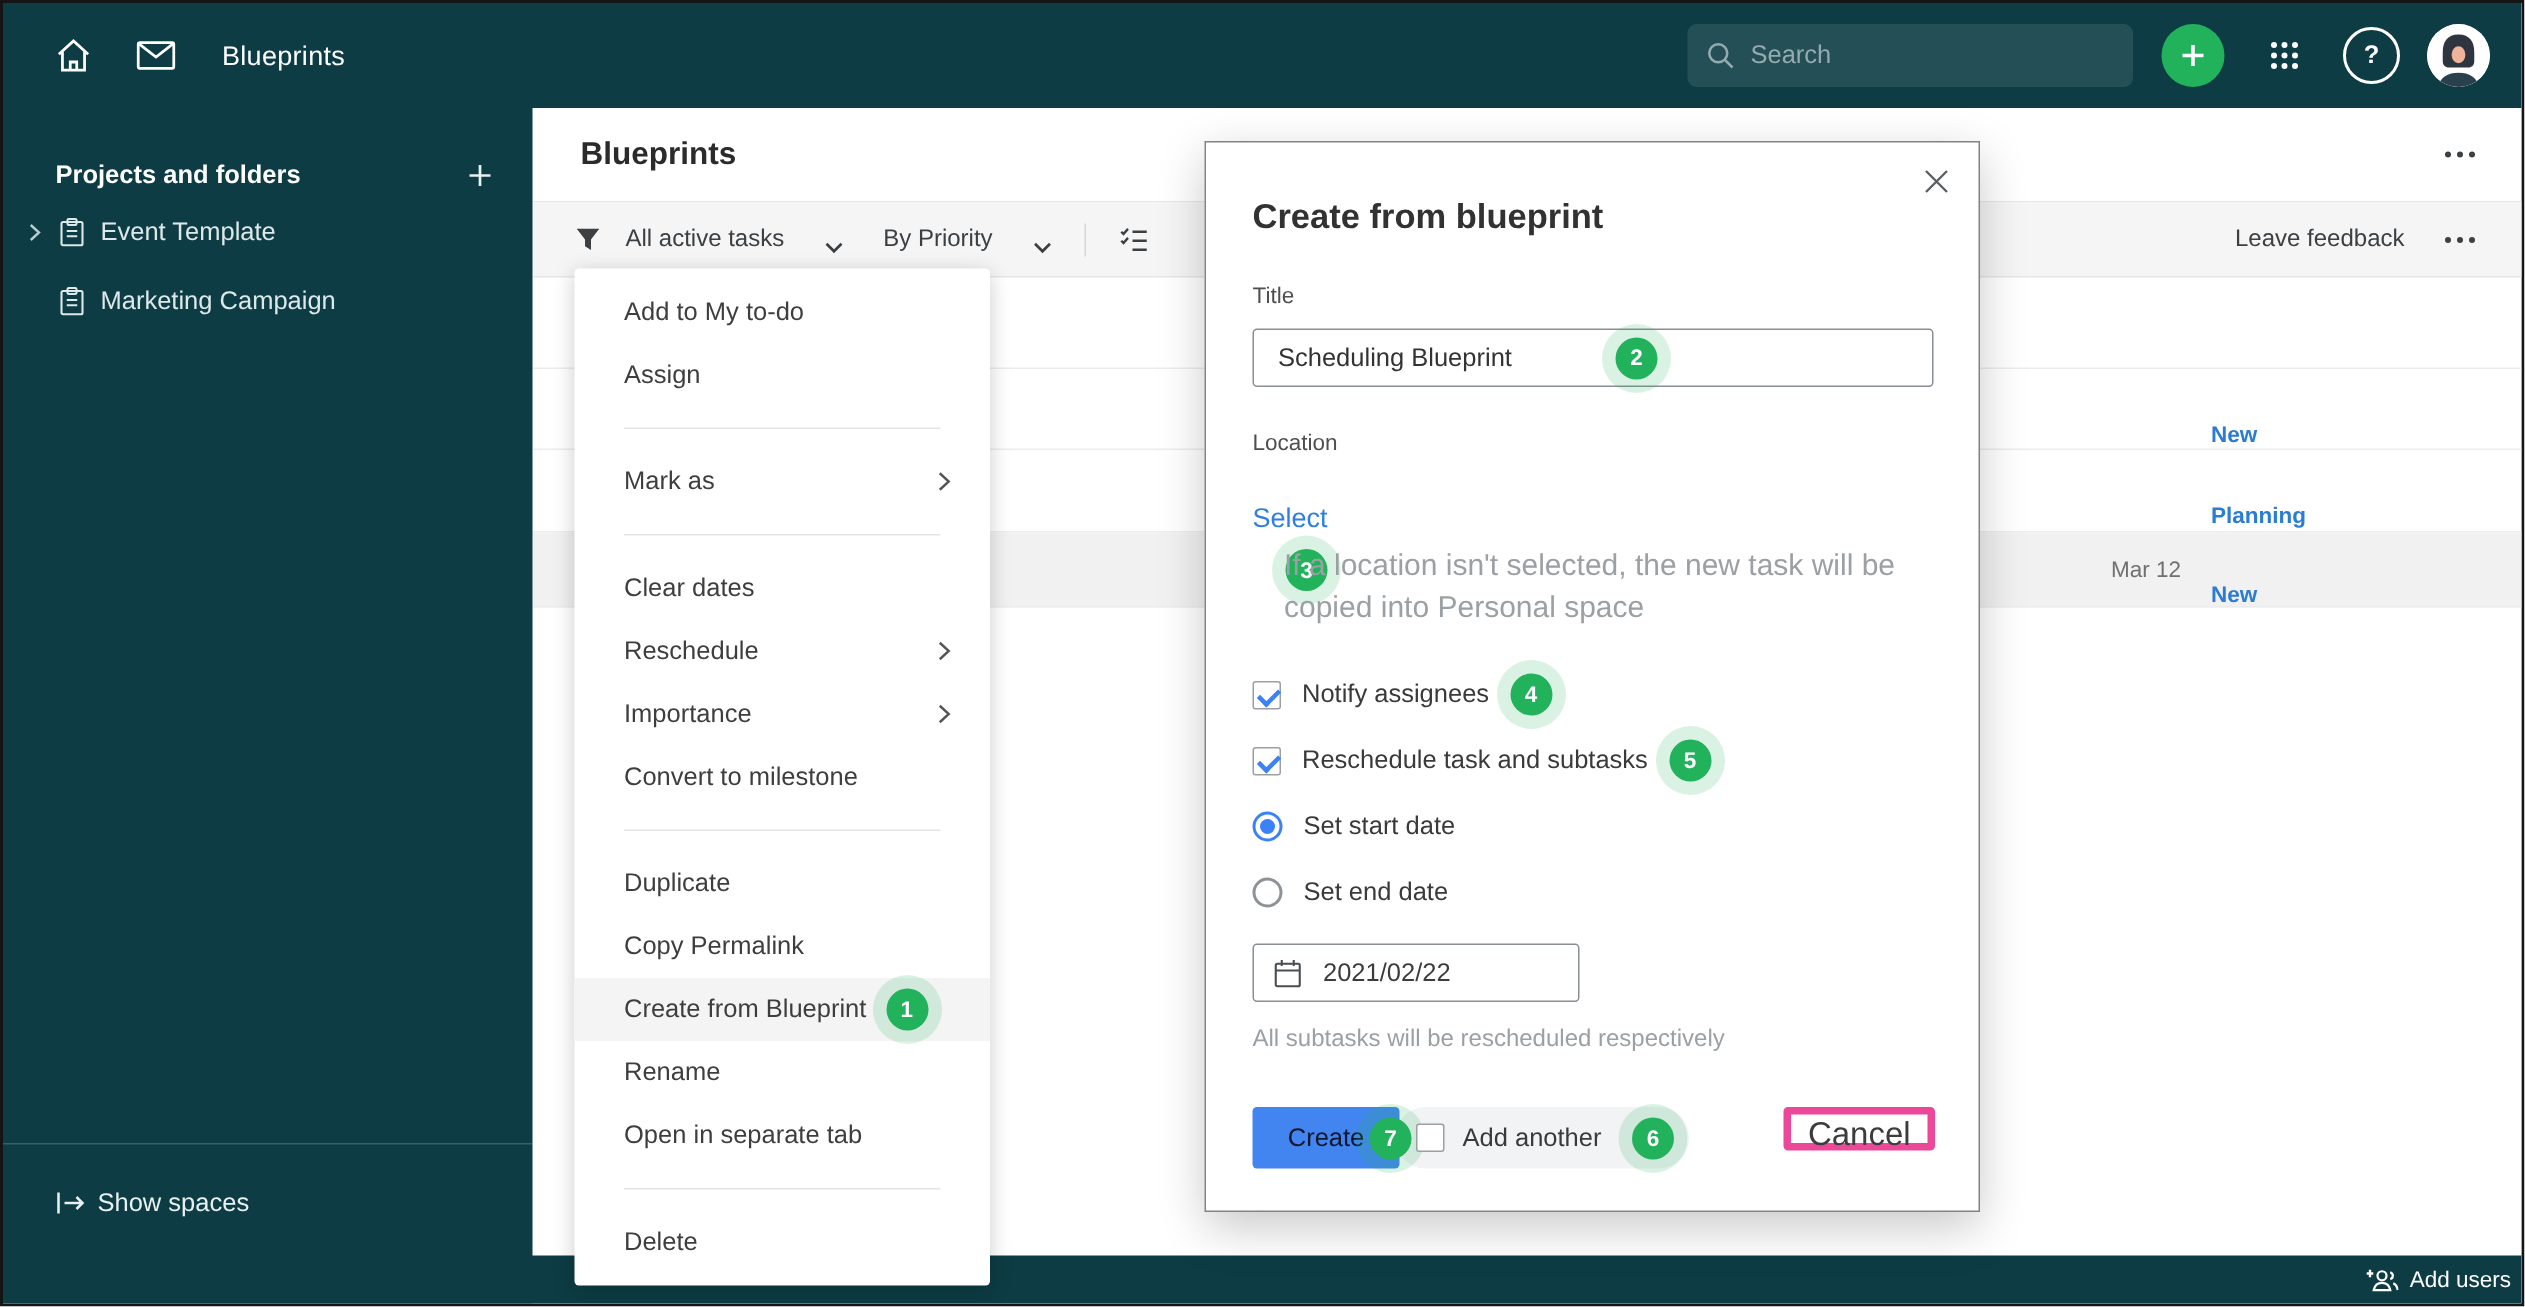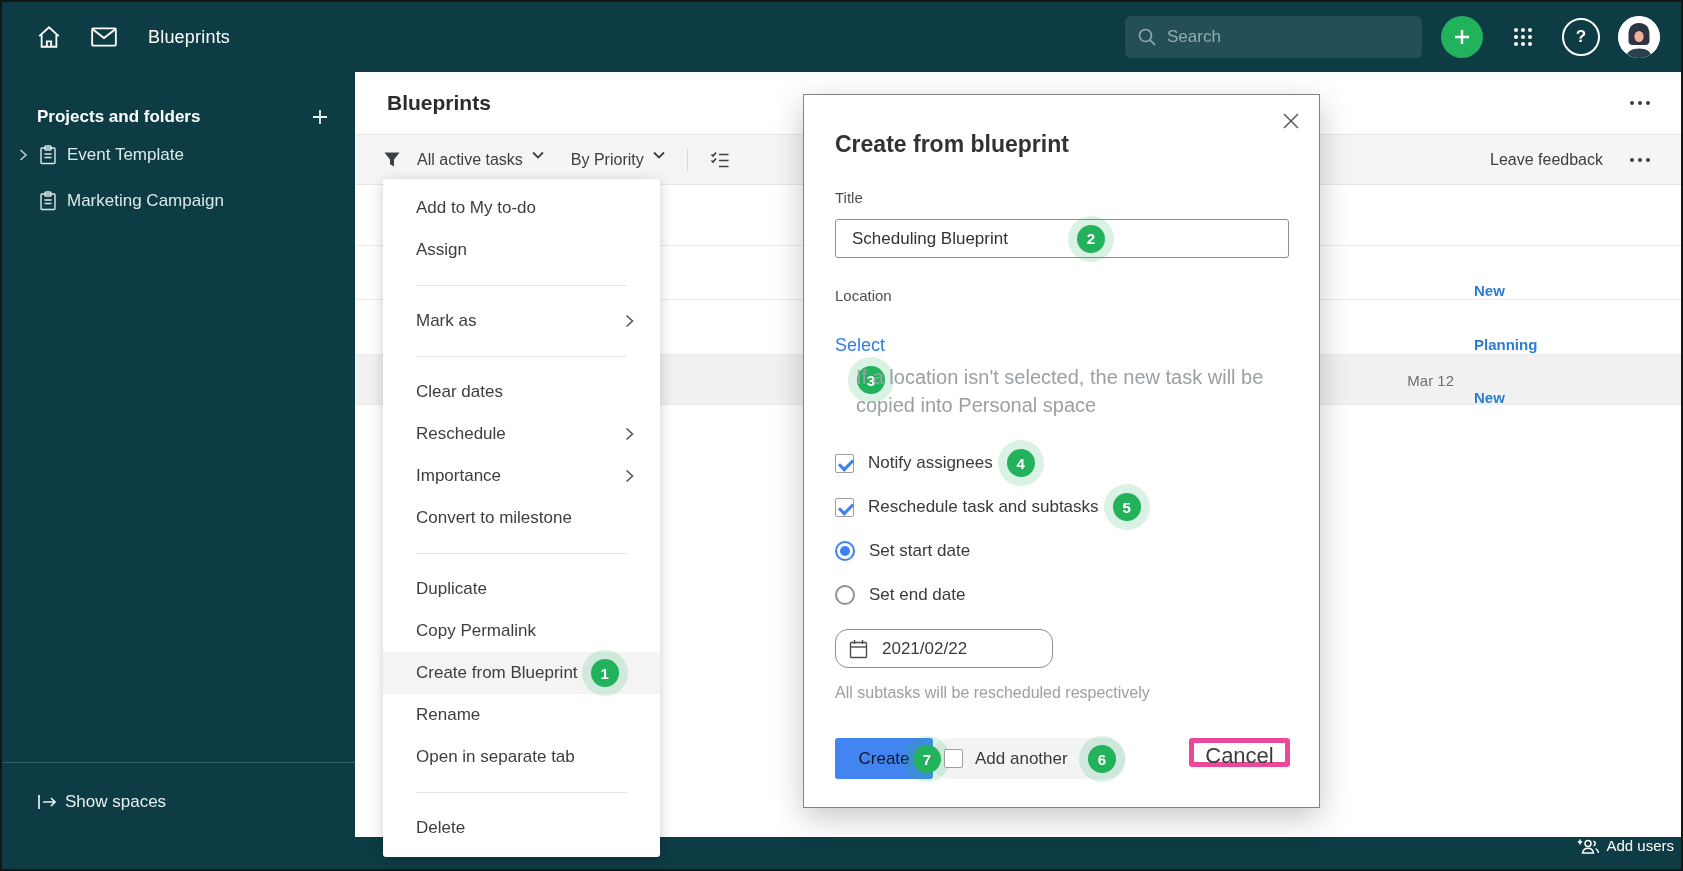--- a/index.html
+++ b/index.html
@@ -35,38 +35,38 @@
   .side-sep { position:absolute; left:0; right:0; top:690px; height:1px; background:rgba(255,255,255,.18); }
   .show-spaces { position:absolute; top:712px; left:35px; height:36px; display:flex; align-items:center; color:#e8f0f1; font-size:17px; }
   .show-spaces .ss-label { margin-left:8px; }
 
   
   .main { position:absolute; top:70px; left:353px; right:0; bottom:32px; background:#fff; }
   .main-header { height:63px; display:flex; align-items:center; padding:0 31px 0 32px; border-bottom:1px solid #e7e7e7; }
   .main-title { font-size:21px; font-weight:bold; color:#2b2b2b; }
   .mh-spacer { flex:1; }
   .filterbar { height:50px; background:#f5f5f6; border-bottom:1px solid #e7e7e7; display:flex; align-items:center; padding:0 31px 0 44px; font-size:16px; color:#3c4043; }
-  .f-item { display:flex; align-items:flex-start; gap:9px; margin-left:16px; cursor:default; }
+  .f-item { display:flex; align-items:flex-end; gap:27px; margin-left:16px; cursor:default; }
   .f-item:nth-of-type(3){ margin-left:27px; }
   .f-div { width:1px; height:22px; background:#d8d8d8; margin:0 22px; }
   .fb-spacer { flex:1; }
   .leave-feedback { color:#3c4043; margin-right:27px; cursor:default; }
   .dots { display:flex; gap:4px; align-items:center; cursor:default; }
   .dots i { width:4px; height:4px; border-radius:50%; background:#3c4043; }
 
   .row { position:relative; border-bottom:1px solid #ececec; }
   .row.r0 { height:61px; }
   .row.r1 { height:54px; }
   .row.r2 { height:55px; }
   .row.r3 { height:50px; background:#f1f1f1; }
   .row .status { position:absolute; left:1119px; top:50%; transform:translateY(-50%); color:#2b7cd3; font-size:15px; font-weight:bold; cursor:pointer;margin-top:17px; }
   .row .date { position:absolute; left:1034px; width:65px; text-align:right; top:50%; transform:translateY(-50%); color:#707070; font-size:15px; }
 
   
-  .bottombar { position:absolute; left:0; right:0; bottom:0; height:32px; background:#0d3c44; display:flex; justify-content:flex-end; padding-right:7px; z-index:20; }
+  .bottombar { position:absolute; left:0; right:0; bottom:0; height:32px; background:#0d3c44; display:flex; align-items:center; justify-content:flex-end; padding-right:7px; z-index:20; }
   .bottombar .bb-label { color:#ffffff; font-size:15px; margin-left:7px; }
 
   
   .menu { position:absolute; left:381px; top:177px; width:277px; background:#fff; border-radius:3px; box-shadow:0 3px 14px rgba(0,0,0,.20); padding:8px 0; z-index:30; }
   .mi { height:42px; display:flex; align-items:center; padding:0 28px 0 33px; font-size:17px; color:#3e3e3e; position:relative; cursor:default; }
   .mi.highlight { background:#f4f4f4; }
   .mi .sub { position:absolute; right:26px; top:50%; transform:translateY(-50%); display:flex; }
   .menu-sep { height:1px; background:#e4e4e4; margin:14px 33px; }
 
   
@@ -86,21 +86,21 @@
   .m-select .badge { margin-left:12px; }
   .m-hint1 { position:absolute; left:18px; top:268px; width:436px; font-size:20px; line-height:28px; color:#9ba0a4;margin-left:34px; }
   .m-opts { position:absolute; left:31px; top:346px; }
   .opt-row { height:44px; display:flex; align-items:center; gap:14px; font-size:17px; color:#3a3a3a;text-align:center; }
   .cb { width:19px; height:19px; border:1px solid #9aa0a3; border-radius:2px; background:#fff; position:relative; flex:none; }
   .cb.checked::after { content:""; position:absolute; left:3px; top:4px; width:11px; height:6px; border-left:3px solid #3b82f6; border-bottom:3px solid #3b82f6; transform:rotate(-45deg); }
   .radio { width:20px; height:20px; border:2px solid #8d9296; border-radius:50%; position:relative; flex:none; }
   .radio.selected { border-color:#3b82f6; }
   .radio.selected::after { content:""; position:absolute; left:3px; top:3px; width:10px; height:10px; border-radius:50%; background:#3b82f6; }
   .m-date { position:absolute; left:31px; top:534px; width:218px; height:39px; }
-  .m-date input { width:100%; height:100%; border:1px solid #8a8f93; border-radius:13px; font-size:17px; color:#3c3c3c; padding:0 10px 0 46px; font-family:"Liberation Sans",sans-serif; outline:none; }
+  .m-date input { width:100%; height:100%; border:1px solid #8a8f93; border-radius:3px; font-size:17px; color:#3c3c3c; padding:0 10px 0 46px; font-family:"Liberation Sans",sans-serif; outline:none; }
   .m-date .cal { position:absolute; left:14px; top:50%; transform:translateY(-50%); display:flex; }
   .m-hint2 { position:absolute; left:31px; top:586px; font-size:16px; line-height:24px; color:#9ba0a4; }
   .m-footer { position:absolute; left:0; right:0; top:643px; height:42px; }
   .pill { position:absolute; left:126px; top:0; width:196px; height:41px; border-radius:21px; background:#f2f3f4; }
   .create-btn { position:absolute; left:31px; top:0; width:98px; height:41px; background:#4285f0; border:none; border-radius:3px; color:#0f172a; font-size:17px; font-family:"Liberation Sans",sans-serif; cursor:pointer; }
   .create-badge { position:absolute; left:109px; top:7px; }
   .add-another { position:absolute; left:140px; top:0; height:41px; display:flex; align-items:center; gap:12px; font-size:17px; color:#3a3a3a; }
   .aa-badge { position:absolute; left:284px; top:7px; }
   .cancel-btn { position:absolute; left:385px; top:0; width:101px; height:29px; background:#fff; border:5px solid #ec4899; border-radius:3px; color:#3c3c3c; font-size:22px; font-family:"Liberation Sans",sans-serif; cursor:pointer; }
 

